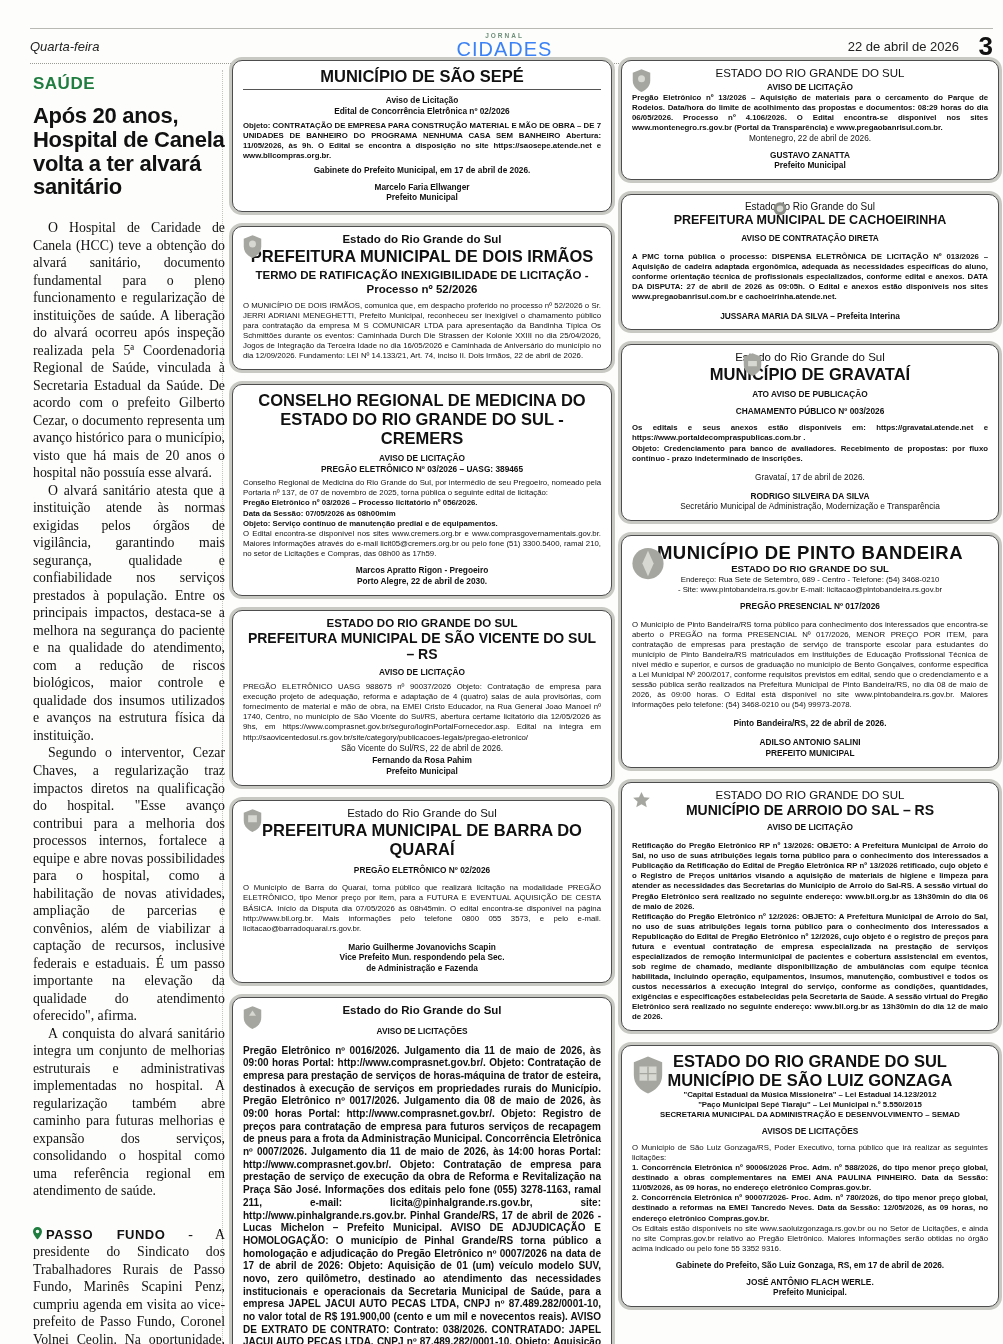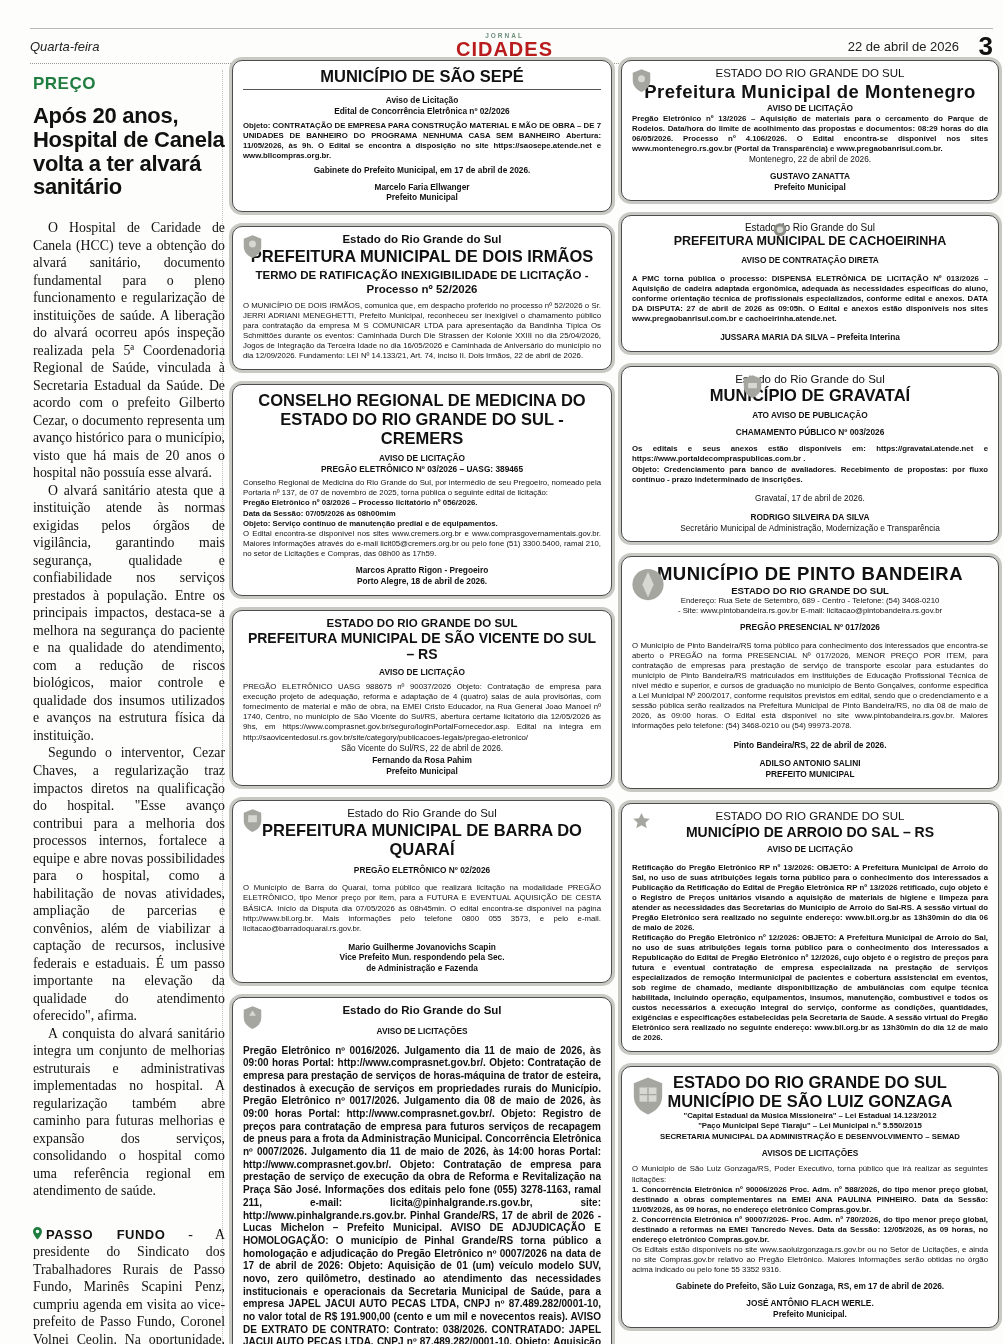--- a/index.html
+++ b/index.html
@@ -5,21 +5,21 @@
   html,body{margin:0;padding:0;}
   body{width:1003px;height:1344px;position:relative;background:#fdfdfb;overflow:hidden;
        font-family:"Liberation Sans",sans-serif;color:#111;}
   
   #page-header{position:absolute;left:30px;right:10px;top:28px;height:34px;
       border-top:1px solid #b9b9b3;border-bottom:1px dotted #9a9a94;
       display:flex;align-items:center;}
   .hdr-weekday{font-size:13px;color:#222;width:220px;font-style:italic;}
   .hdr-center{flex:1;text-align:center;line-height:1;}
   .hdr-kicker{font-size:6.5px;letter-spacing:2px;color:#6d8f7a;font-weight:bold;display:block;}
-  .hdr-masthead{font-size:20px;font-weight:bold;color:#b91c1c;letter-spacing:1px;text-align:right;}
+  .hdr-masthead{font-size:20px;font-weight:normal;color:#3b82f6;letter-spacing:1px;text-align:right;}
   .hdr-date{font-size:13px;color:#222;width:200px;text-align:right;}
   .hdr-page{font-size:26px;font-weight:bold;color:#111;margin-left:10px;width:24px;text-align:right;}
   
   #col-left{position:absolute;left:33px;top:74px;width:192px;}
   #col-mid{position:absolute;left:228px;top:56px;width:388px;}
   #col-right{position:absolute;left:617px;top:56px;width:386px;}
   #v-divider{position:absolute;left:222px;top:70px;bottom:0;border-left:1px dotted #c4c4be;}
   
   .section-label{color:#1f7d40;font-size:17px;font-weight:bold;letter-spacing:.5px;margin:0 0 10px 0;}
   .headline{font-size:22px;font-weight:bold;line-height:1.08;letter-spacing:-.3px;margin:0 0 20px 0;
@@ -66,21 +66,21 @@
     <span class="hdr-kicker">JORNAL</span>
     <span class="hdr-masthead">CIDADES</span>
   </div>
   <div class="hdr-date">22 de abril de 2026</div>
   <div class="hdr-page">3</div>
 </div>
 
 <div id="v-divider"></div>
 
 <div id="col-left">
-  <div class="section-label">PREÇO</div>
+  <div class="section-label">SAÚDE</div>
   <h1 class="headline">Após 20 anos, Hospital de Canela volta a ter alvará sanitário</h1>
   <div class="article-body">
     <p>O Hospital de Caridade de Canela (HCC) teve a obtenção do alvará sanitário, documento fundamental para o pleno funcionamento e regularização de instituições de saúde. A liberação do alvará ocorreu após inspeção realizada pela 5ª Coordenadoria Regional de Saúde, vinculada à Secretaria Estadual da Saúde. De acordo com o prefeito Gilberto Cezar, o documento representa um avanço histórico para o município, visto que há mais de 20 anos o hospital não possuía esse alvará.</p>
     <p>O alvará sanitário atesta que a instituição atende às normas exigidas pelos órgãos de vigilância, garantindo mais segurança, qualidade e confiabilidade nos serviços prestados à população. Entre os principais impactos, destaca-se a melhora na segurança do paciente e na qualidade do atendimento, com a redução de riscos biológicos, maior controle e qualidade dos insumos utilizados e avanços na estrutura física da instituição.</p>
     <p>Segundo o interventor, Cezar Chaves, a regularização traz impactos diretos na qualificação do hospital. "Esse avanço contribui para a melhoria dos processos internos, fortalece a equipe e abre novas possibilidades para o hospital, como a habilitação de novas atividades, ampliação de parcerias e convênios, além de viabilizar a captação de recursos, inclusive federais e estaduais. É um passo importante na elevação da qualidade do atendimento oferecido", afirma.</p>
     <p>A conquista do alvará sanitário integra um conjunto de melhorias estruturais e administrativas implementadas no hospital. A regularização também abre caminho para futuras melhorias e expansão dos serviços, consolidando o hospital como uma referência regional em atendimento de saúde.</p>
   </div>
   <div class="brief">
     <p><span class="pin"><svg viewBox="0 0 10 14">
             <path d="M5 0C2.2 0 0 2.2 0 5c0 3.7 5 9 5 9s5-5.3 5-9C10 2.2 7.8 0 5 0zm0 7A2 2 0 115 3a2 2 0 010 4z" fill="#1f7d40"></path>
@@ -117,21 +117,21 @@
     <div class="t-org lg">CONSELHO REGIONAL DE MEDICINA DO</div>
     <div class="t-org lg">ESTADO DO RIO GRANDE DO SUL - CREMERS</div>
     <div class="t-sub">AVISO DE LICITAÇÃO</div>
     <div class="t-sub" style="margin-top:0">PREGÃO ELETRÔNICO Nº 03/2026 – UASG: 389465</div>
     <div class="t-body">Conselho Regional de Medicina do Rio Grande do Sul, por intermédio de seu Pregoeiro, nomeado pela Portaria nº 137, de 07 de novembro de 2025, torna pública o seguinte edital de licitação:</div>
     <div class="t-line bold">Pregão Eletrônico nº 03/2026 – Processo licitatório nº 056/2026.</div>
     <div class="t-line bold">Data da Sessão: 07/05/2026 às 08h00mim</div>
     <div class="t-line bold">Objeto: Serviço contínuo de manutenção predial e de equipamentos.</div>
     <div class="t-body" style="margin-top:0">O Edital encontra-se disponível nos sites www.cremers.org.br e www.comprasgovernamentais.gov.br. Maiores informações através do e-mail licit05@cremers.org.br ou pelo fone (51) 3300.5400, ramal 210, no setor de Licitações e Compras, das 08h00 às 17h59.</div>
     <div class="t-sig">Marcos Apratto Rigon - Pregoeiro</div>
-    <div class="t-sigrole bold">Porto Alegre, 18 de abril de 2026.</div>
+    <div class="t-sigrole bold">Porto Alegre, 22 de abril de 2030.</div>
   </div>
 
   <div class="ad">
     <div class="t-state">ESTADO DO RIO GRANDE DO SUL</div>
     <div class="t-org md">PREFEITURA MUNICIPAL DE SÃO VICENTE DO SUL – RS</div>
     <div class="t-sub">AVISO DE LICITAÇÃO</div>
     <div class="t-body">PREGÃO ELETRÔNICO UASG 988675 nº 90037/2026 Objeto: Contratação de empresa para execução projeto de adequação, reforma e adaptação de 4 (quatro) salas de aula provisórias, com fornecimento de material e mão de obra, na EMEI Cristo Educador, na Rua General Joao Manoel nº 1740, Centro, no município de São Vicente do Sul/RS, abertura certame licitatório dia 12/05/2026 às 9hs, em https://www.comprasnet.gov.br/seguro/loginPortalFornecedor.asp. Edital na íntegra em http://saovicentedosul.rs.gov.br/site/category/publicacoes-legais/pregao-eletronico/</div>
     <div class="t-sigrole">São Vicente do Sul/RS, 22 de abril de 2026.</div>
     <div class="t-sig" style="margin-top:2px">Fernando da Rosa Pahim</div>
     <div class="t-sigrole bold">Prefeito Municipal</div>
@@ -174,21 +174,20 @@
 </div>
 
 <div id="col-right">
 
   <div class="ad">
     <span class="crest"><svg viewBox="0 0 24 28">
           <path d="M12 1 22 5v9c0 7-5 11-10 13C7 25 2 21 2 14V5Z" fill="#a6a6a0"></path>
           <circle cx="12" cy="12" r="4" fill="#d8d8d2"></circle>
         </svg></span>
     <div class="t-state plain">ESTADO DO RIO GRANDE DO SUL</div>
-    <div class="t-org xl">Prefeitura Municipal de Montenegro</div>
     <div class="t-sub" style="margin-top:1px">AVISO DE LICITAÇÃO</div>
     <div class="t-body bold" style="margin-top:0">Pregão Eletrônico nº 13/2026 – Aquisição de materiais para o cercamento do Parque de Rodeios. Data/hora do limite de acolhimento das propostas e documentos: 08:29 horas do dia 06/05/2026. Processo nº 4.106/2026. O Edital encontra-se disponível nos sites www.montenegro.rs.gov.br (Portal da Transparência) e www.pregaobanrisul.com.br.</div>
     <div class="t-sigrole">Montenegro, 22 de abril de 2026.</div>
     <div class="t-sig mt6">GUSTAVO ZANATTA</div>
     <div class="t-sigrole bold">Prefeito Municipal</div>
   </div>
 
   <div class="ad">
     <span class="crest" style="left:150px;top:6px;width:16px;height:18px"><svg viewBox="0 0 24 28">
           <circle cx="12" cy="12" r="10" fill="#8f8f89"></circle>

